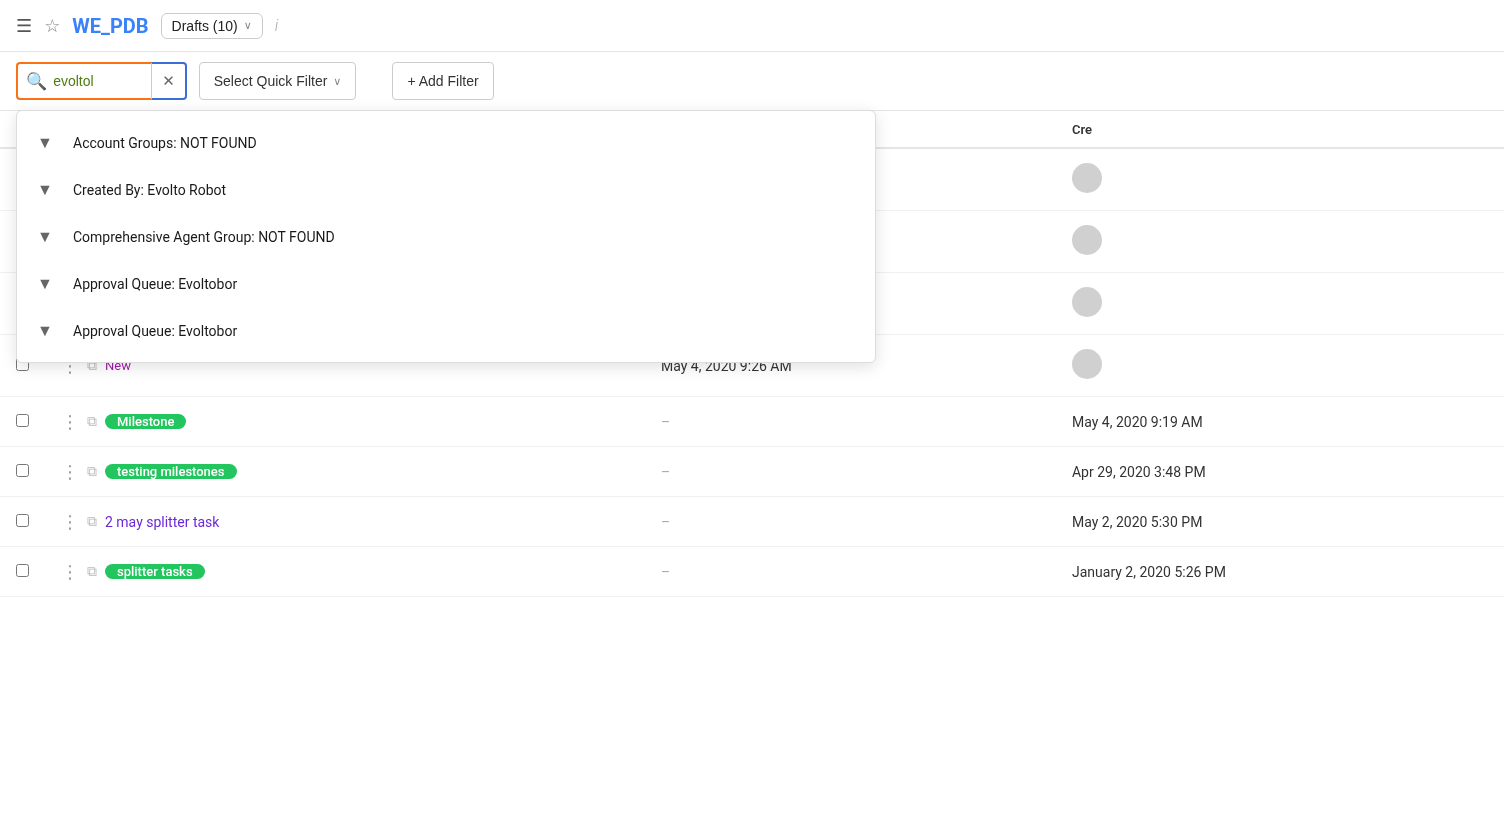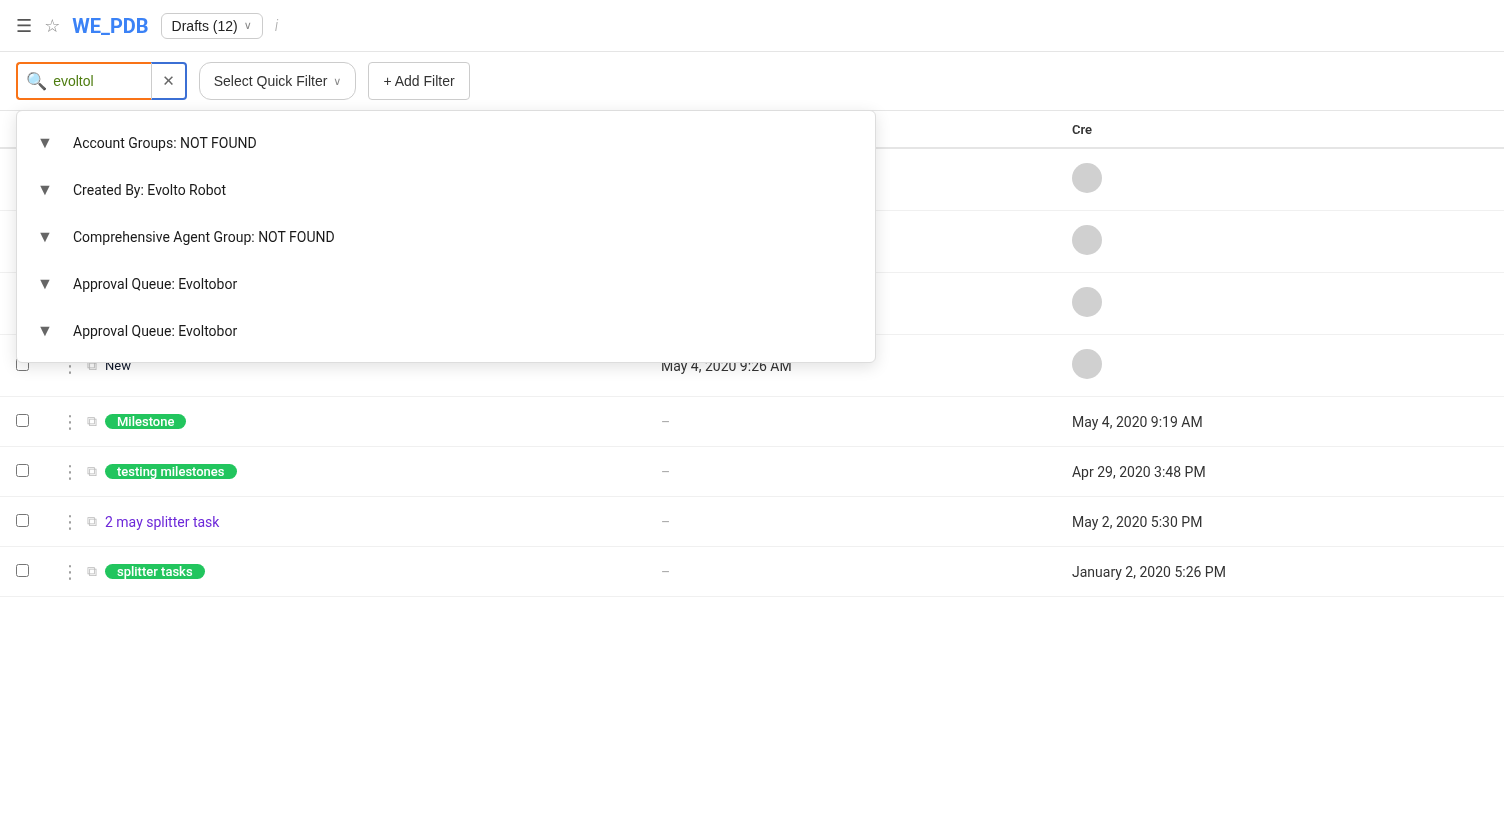--- a/index.html
+++ b/index.html
@@ -96,40 +96,41 @@
       height: 38px;
       background: #fff;
       cursor: pointer;
     }
 
     .quick-filter-btn {
       display: flex;
       align-items: center;
       gap: 6px;
       border: 1px solid #ccc;
-      border-radius: 12px;
+      border-radius: 4px;
       padding: 8px 14px;
       height: 38px;
       cursor: pointer;
       font-size: 14px;
       color: #333;
       background: #fff;
     }
     .add-filter-btn {
       display: flex;
       align-items: center;
       gap: 4px;
       border: 1px solid #ccc;
       border-radius: 4px;
       padding: 0 14px;
       height: 38px;
       cursor: pointer;
       font-size: 14px;
       color: #333;
       background: #fff;
+      margin-left: 24px;
     }
 
     
     .filter-dropdown {
       position: absolute;
       top: 58px;
       left: 16px;
       width: 860px;
       background: #fff;
       border: 1px solid #ddd;
@@ -197,21 +198,21 @@
       display: inline-block;
       padding: 0 12px;
       border-radius: 20px;
       font-size: 13px;
       font-weight: 500;
       color: #fff;
       background: #22c55e;
     }
     .badge-new {
       background: transparent;
-      color: #0f172a;
+      color: #a21caf;
       font-size: 13px;
     }
     .dash {
       color: #aaa;
     }
     .avatar-placeholder {
       width: 30px;
       height: 30px;
       border-radius: 50%;
       background: #d0d0d0;
@@ -232,21 +233,21 @@
     }
   </style>
 </head>
 <body>
 
 <div class="top-bar">
   <span class="top-bar-icon">☰</span>
   <span class="top-bar-star">☆</span>
   <span class="top-bar-title">WE_PDB</span>
   <button class="top-bar-drafts-btn">
-    <span>Drafts (12)</span>
+    <span>Drafts (10)</span>
     <span style="font-size:11px;color:#888;">∨</span>
   </button>
   <span class="top-bar-info" style="font-style:italic;font-weight:300;">i</span>
 </div>
 
 <div class="filter-bar">
 
   <div class="search-combined">
     <div class="search-left">
       <span style="color:#f97316;font-size:17px;margin-right:6px;">🔍</span>

